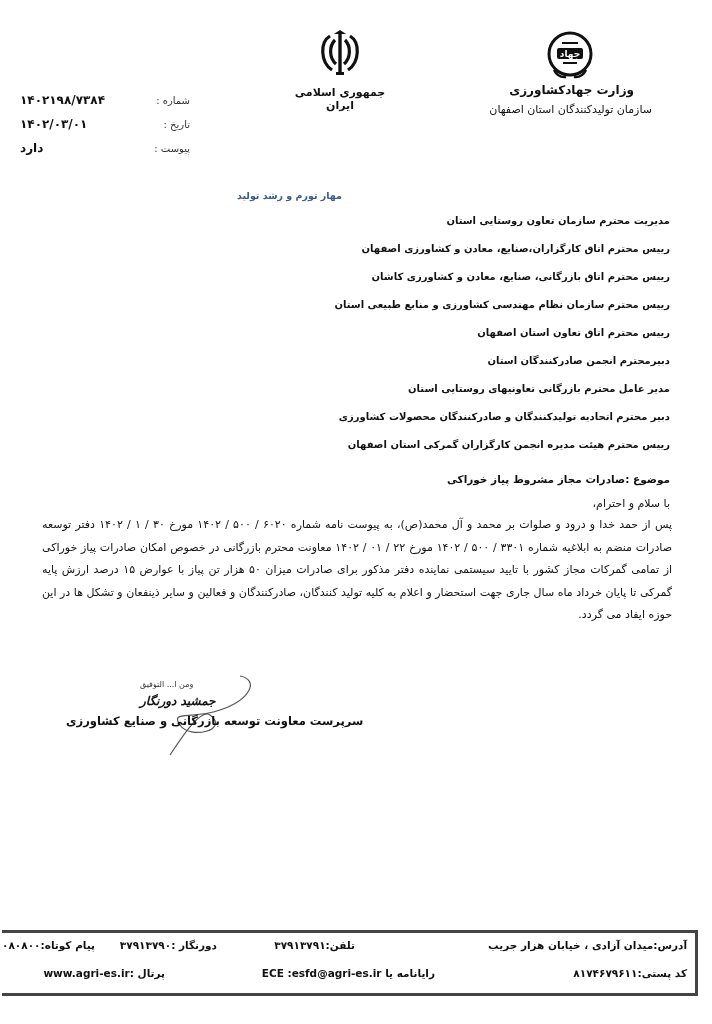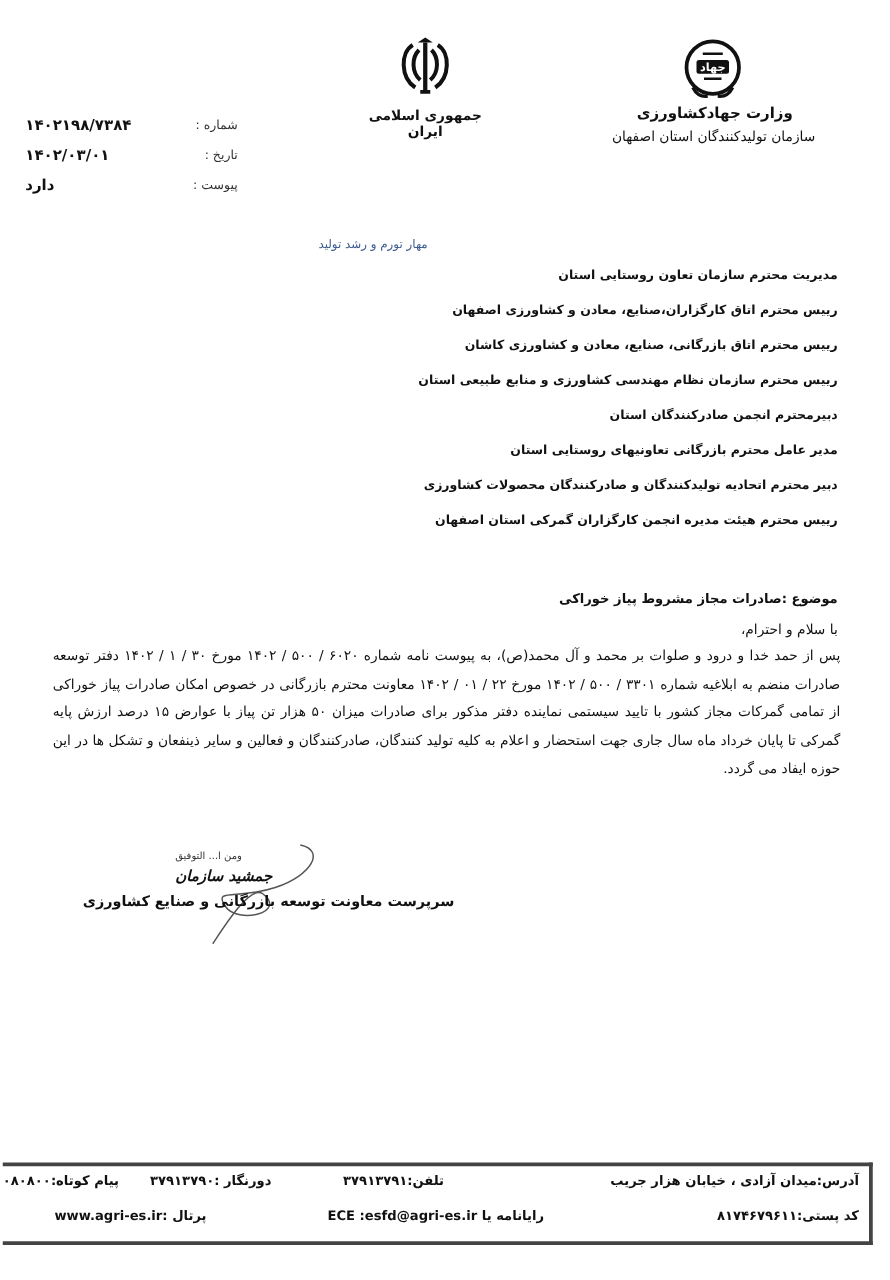--- a/index.html
+++ b/index.html
@@ -13,21 +13,21 @@
 
   .emblem-block { left:290px; top:28px; width:100px; text-align:center; }
   .emblem svg { display:block; margin:0 auto; }
   .emblem-caption { font-size:11px; margin-top:8px; font-weight:bold; }
 
   .ministry-block { right:22px; top:30px; width:240px; text-align:center; }
   .ministry-logo { width:52px; height:52px; margin:0 auto; }
   .ministry-line1 { font-size:12px; font-weight:bold; margin-top:1px; text-align:right; padding-right:56px; }
   .ministry-line2 { font-size:11px; margin-top:6px; text-align:right; padding-right:38px; }
 
-  .slogan { right:370px; top:190px; font-size:9.5px; color:#3a5b8f; }
+  .slogan { right:370px; top:190px; font-size:9.5px; color:#3a5b8f;font-weight:bold; }
 
   .recipients { right:42px; top:207px; width:560px; text-align:right; }
   .recipient { font-size:10px; font-weight:bold; line-height:28px; height:28px; white-space:nowrap; }
 
   .subject { right:42px; top:473px; font-size:10.5px; font-weight:bold; }
   .greeting { right:42px; top:497px; font-size:11px; }
   .body-text { right:40px; top:514px; width:630px; font-size:11px; line-height:22.5px; text-align:justify; text-align-last:right; }
 
   .closing { left:140px; top:680px; font-size:8px; color:#333; }
   .sig-name { left:140px; top:694px; font-size:12px; font-weight:bold; font-style:italic; }
@@ -88,37 +88,38 @@
   <div class="ministry-line2">سازمان تولیدکنندگان استان اصفهان</div>
 </div>
 
 <div class="abs slogan">مهار تورم و رشد تولید</div>
 
 <div class="abs recipients">
   <div class="recipient">مدیریت محترم سازمان تعاون روستایی استان</div>
   <div class="recipient">رییس محترم اتاق کارگزاران،صنایع، معادن و کشاورزی اصفهان</div>
   <div class="recipient">رییس محترم اتاق بازرگانی، صنایع، معادن و کشاورزی کاشان</div>
   <div class="recipient">رییس محترم سازمان نظام مهندسی کشاورزی و منابع طبیعی استان</div>
+  <div class="recipient">رییس محترم اتاق تعاون استان اصفهان</div>
   <div class="recipient">دبیرمحترم انجمن صادرکنندگان استان</div>
   <div class="recipient">مدیر عامل محترم بازرگانی تعاونیهای روستایی استان</div>
   <div class="recipient">دبیر محترم اتحادیه تولیدکنندگان و صادرکنندگان محصولات کشاورزی</div>
   <div class="recipient">رییس محترم هیئت مدیره انجمن کارگزاران گمرکی استان اصفهان</div>
 </div>
 
 <div class="abs subject">موضوع :صادرات مجاز مشروط پیاز خوراکی</div>
 <div class="abs greeting">با سلام و احترام،</div>
 <div class="abs body-text">پس از حمد خدا و درود و صلوات بر محمد و آل محمد(ص)، به پیوست نامه شماره ۶۰۲۰ / ۵۰۰ / ۱۴۰۲ مورخ ۳۰ / ۱ / ۱۴۰۲ دفتر توسعه صادرات منضم به ابلاغیه شماره ۳۳۰۱ / ۵۰۰ / ۱۴۰۲ مورخ ۲۲ / ۰۱ / ۱۴۰۲ معاونت محترم بازرگانی در خصوص امکان صادرات پیاز خوراکی از تمامی گمرکات مجاز کشور با تایید سیستمی نماینده دفتر مذکور برای صادرات میزان ۵۰ هزار تن پیاز با عوارض ۱۵ درصد ارزش پایه گمرکی تا پایان خرداد ماه سال جاری جهت استحضار و اعلام به کلیه تولید کنندگان، صادرکنندگان و فعالین و سایر ذینفعان و تشکل ها در این حوزه ایفاد می گردد.</div>
 
 <div class="abs signature">
   <svg width="160" height="90" viewBox="0 0 160 90">
     <path d="M130 6 C150 10 140 30 110 40 C80 50 60 40 70 55 C80 70 120 60 100 45 C90 38 70 70 60 85" fill="none" stroke="#555" stroke-width="1.2"></path>
   </svg>
 </div>
 <div class="abs closing">ومن ا... التوفیق</div>
-<div class="abs sig-name">جمشید سازمان</div>
+<div class="abs sig-name">جمشید دورنگار</div>
 <div class="abs sig-title">سرپرست معاونت توسعه بازرگانی و صنایع کشاورزی</div>
 
 <div class="abs footer">
   <div class="footer-row" style="top:6px;">
     <span style="right:8px;">آدرس:میدان آزادی ، خیابان هزار جریب</span>
     <span style="right:340px;">تلفن:۳۷۹۱۳۷۹۱</span>
     <span style="right:478px;margin-left:38px;">دورنگار :۳۷۹۱۳۷۹۰</span>
     <span style="right:600px;">پیام کوتاه:۱۰۰۰۸۰۸۰۰</span>
   </div>
   <div class="footer-row" style="top:34px;">

